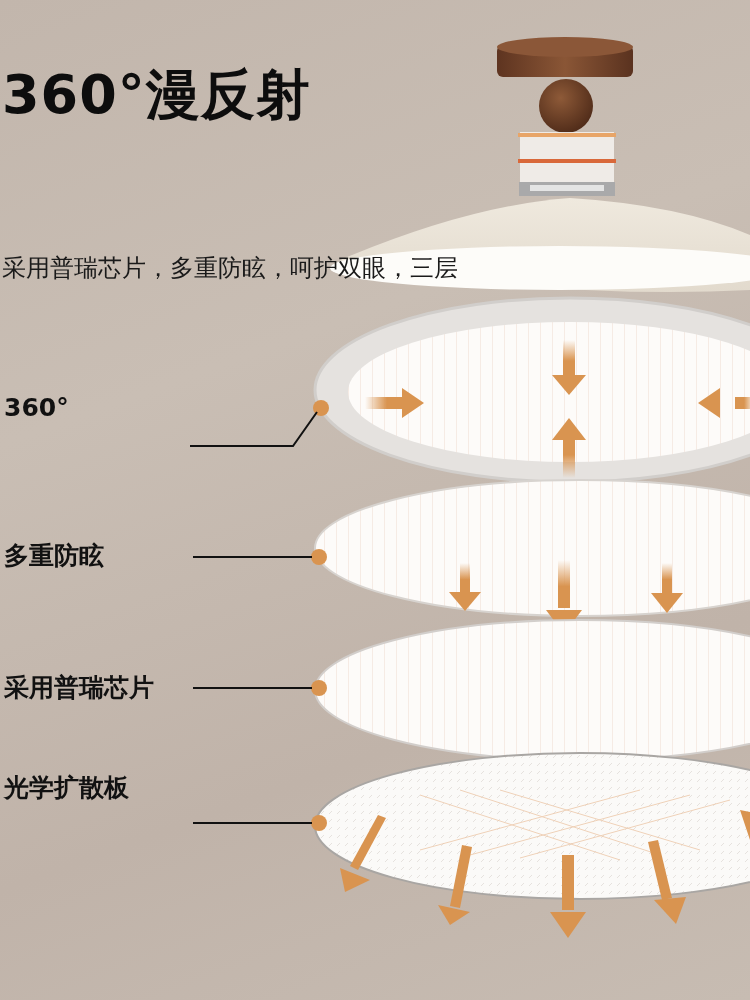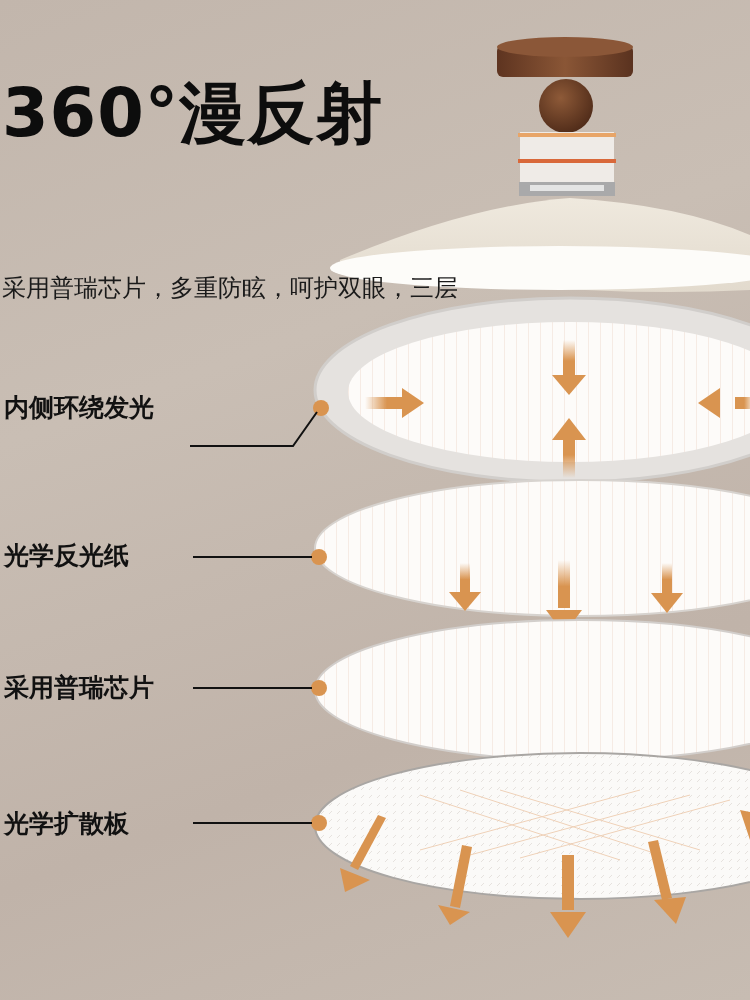--- a/index.html
+++ b/index.html
@@ -4,30 +4,30 @@
 <style>
   html, body { margin: 0; padding: 0; }
   body {
     width: 750px; height: 1000px; overflow: hidden; position: relative;
     background: linear-gradient(160deg, #c2b6ac 0%, #c9beb4 35%, #c0b3a9 70%, #c7bcb2 100%);
     font-family: "DejaVu Sans", "Liberation Sans", sans-serif;
     color: #111;
   }
   .stage { position: absolute; left: 0; top: 0; width: 750px; height: 1000px; }
   .title-line {
-    position: absolute; left: 2px; font-size: 67px; font-weight: bold;
-    letter-spacing: 1px; line-height: 1; color: #0d0d0d; white-space: nowrap; margin-top: 12px;
+    position: absolute; left: 2px; font-size: 54px; font-weight: bold;
+    letter-spacing: 1px; line-height: 1; color: #0d0d0d; white-space: nowrap;
   }
   .t1 { top: 68px; }
   .t2 { top: 154px; }
   .desc {
     position: absolute; left: 2px; font-size: 24px; line-height: 1; color: #1a1a1a;
     white-space: nowrap;
   }
-  .d1 { top: 256px; margin-top: 20px; }
+  .d1 { top: 256px; }
   .d2 { top: 300px; }
   .label {
     position: absolute; left: 4px; font-size: 25px; font-weight: bold; color: #111;
     line-height: 1.25; white-space: nowrap;
   }
   .svgwrap { position: absolute; left: 0; top: 0; }
 </style>
 </head>
 <body>
 
@@ -152,19 +152,19 @@
       <line x1="193" y1="688" x2="312" y2="688"></line>
       <line x1="193" y1="823" x2="312" y2="823"></line>
     </g>
   </svg>
 
   <div class="title-line t1">360°漫反射</div>
 
   <div class="desc d1">采用普瑞芯片，多重防眩，呵护双眼，三层</div>
 
   <div class="label" style="top:392px;">
-    <div>内侧环绕发光</div>
+    <div>360°</div>
   </div>
-  <div class="label" style="top:540px;">光学反光纸</div>
+  <div class="label" style="top:540px;">多重防眩</div>
   <div class="label" style="top:672px;">采用普瑞芯片</div>
-  <div class="label" style="top:808px;text-align:center;">光学扩散板</div>
+  <div class="label" style="top:772px;text-align:center;">光学扩散板</div>
 
 </div>
 
 </body></html>

